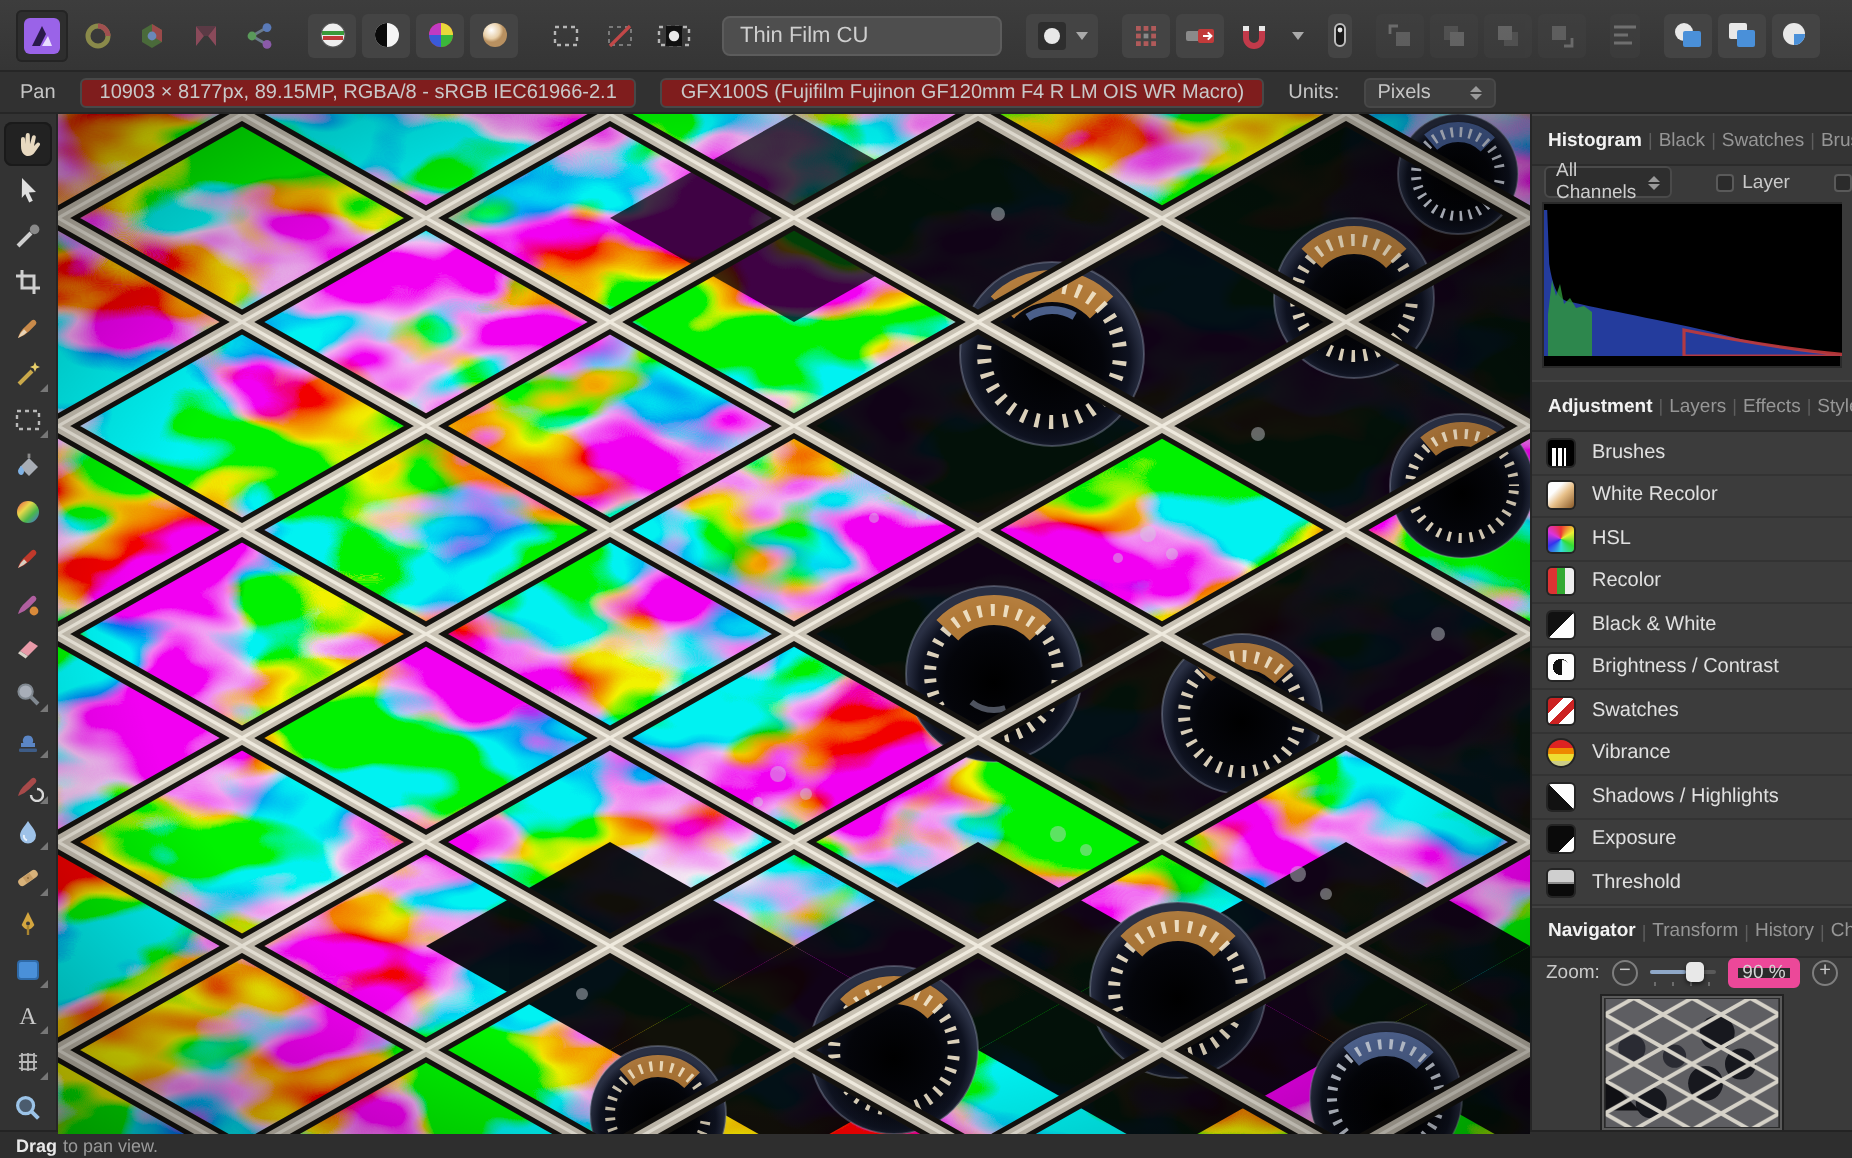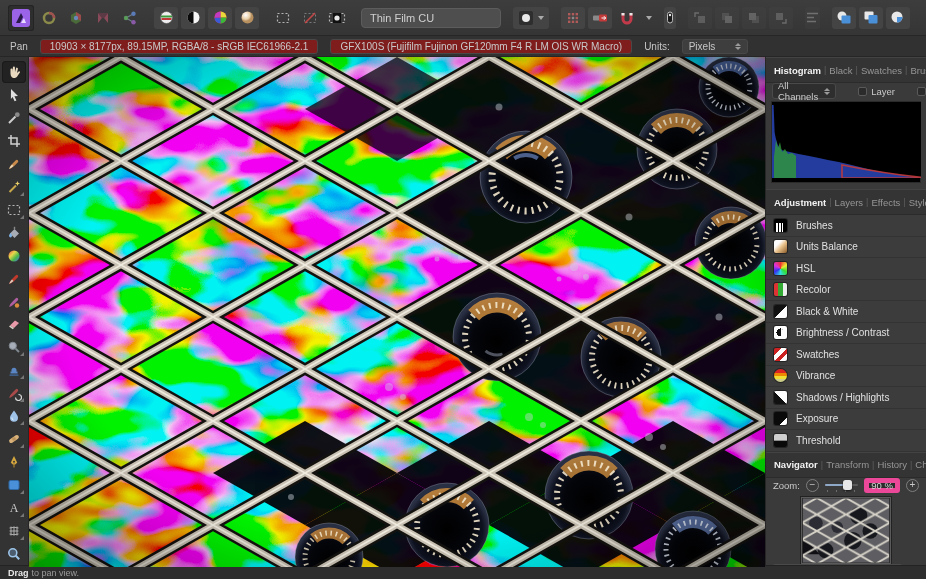--- a/index.html
+++ b/index.html
@@ -675,21 +675,21 @@
             <i></i>
           </span>
       </div>
       <div class="adj-list">
         <div class="adj-row">
           <span class="adj-ic ic-levels"></span>
           <span>Brushes</span>
         </div>
         <div class="adj-row">
           <span class="adj-ic ic-wb"></span>
-          <span>Units Balance</span>
+          <span>White Recolor</span>
         </div>
         <div class="adj-row">
           <span class="adj-ic ic-hsl"></span>
           <span>HSL</span>
         </div>
         <div class="adj-row">
           <span class="adj-ic ic-recolor"></span>
           <span>Recolor</span>
         </div>
         <div class="adj-row">

